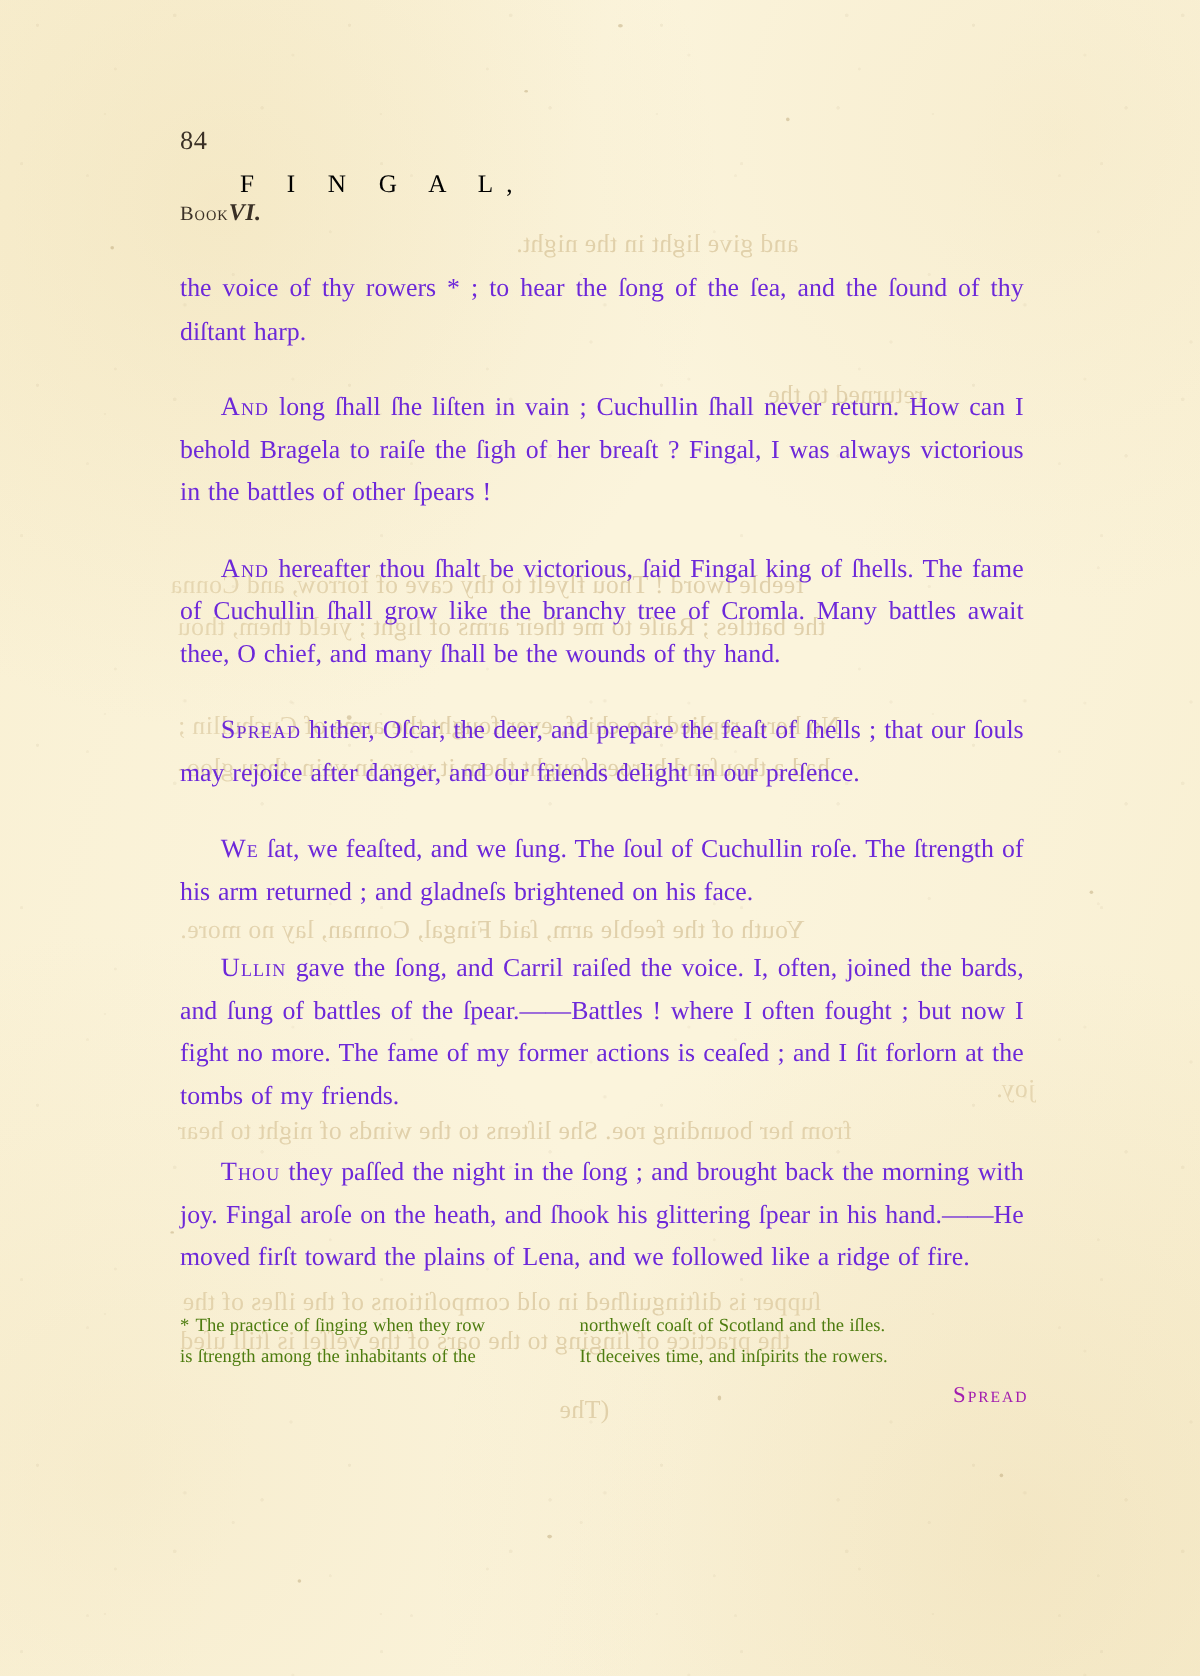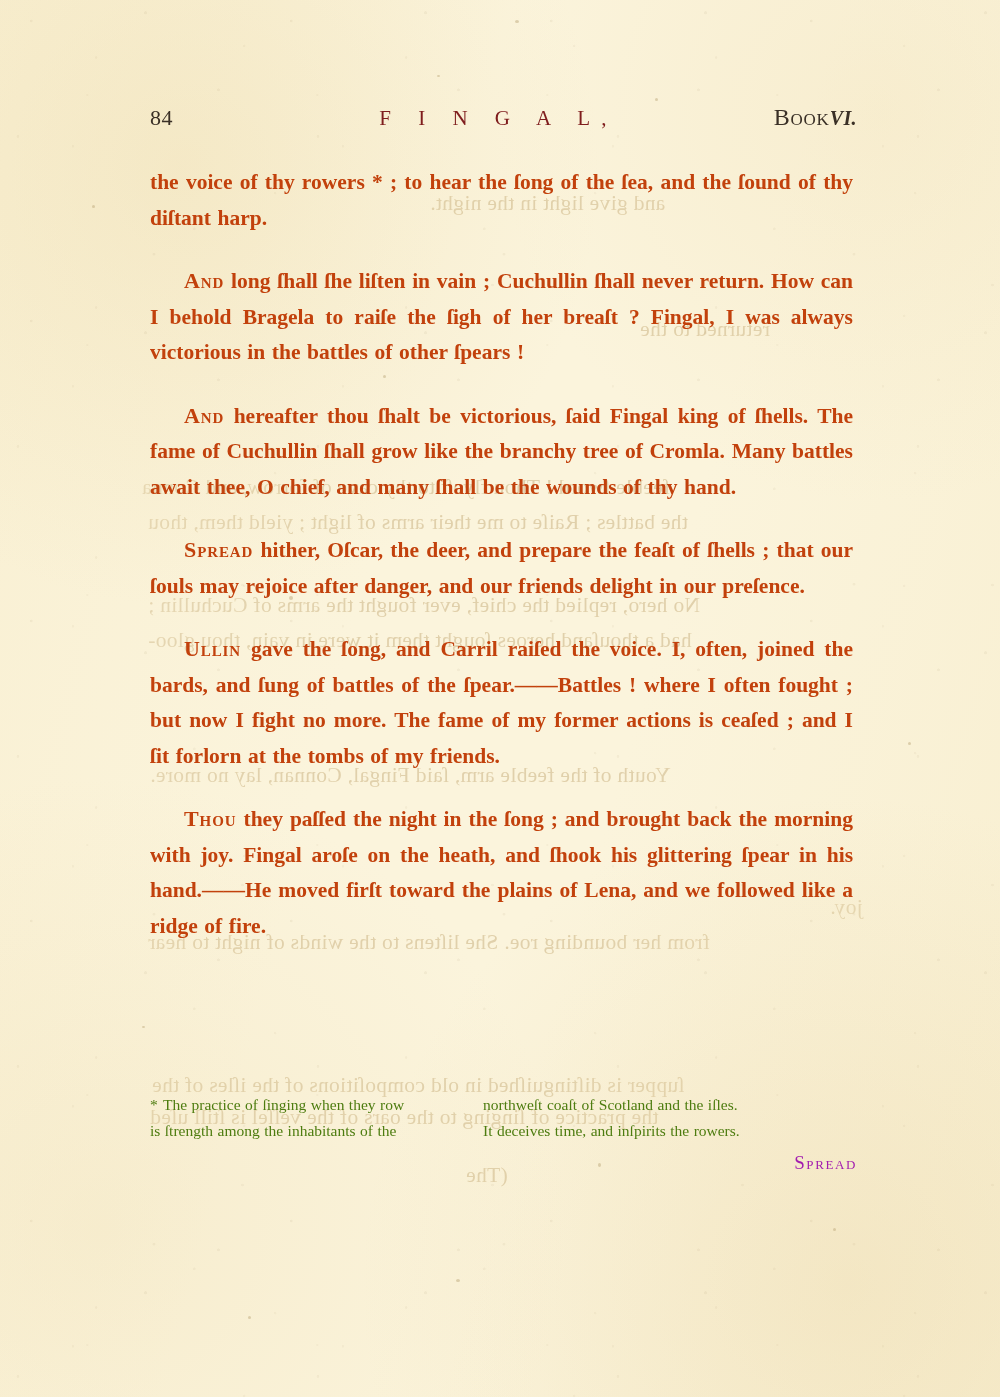--- a/index.html
+++ b/index.html
@@ -88,59 +88,60 @@
     width: 707px;
   }
 
   
   #running-head {
     display: flex;
     align-items: baseline;
     justify-content: space-between;
     width: 707px;
     margin-bottom: 34px;
+    flex-direction: column;
   }
   #folio-number {
     font-size: 22px;
     letter-spacing: .5px;
   }
   #book-title {
     font-size: 21px;
     letter-spacing: 11px;
     padding-left: 50px;
-    color: #7f1d1d;
+    color: #000000;
+    margin-top: 11px;
   }
   #book-number {
     font-size: 20px;
     letter-spacing: .6px;
   }
   #book-number .numeral {
     font-variant: normal;
     font-size: 20px;
     font-weight: 600;
     letter-spacing: .4px;
     font-style: italic;
   }
   #book-number .word {
-    font-size: 24px;
+    font-size: 17px;
     font-variant: small-caps;
     letter-spacing: .8px;
     margin-top: 28px;
   }
 
   
   p.para {
     margin: 0 4px 27px 0;
     font-size: 21.5px;
     line-height: 35.5px;
     text-align: justify;
     text-align-last: left;
     word-spacing: 1.2px;
-    color: #c2410c;
-    font-weight: bold;
+    color: #6d28d9;
   }
   p.para.indent {
     text-indent: 34px;
   }
   p.para.noindent {
     text-indent: 0;
   }
   .smallcaps-open {
     font-variant: small-caps;
     letter-spacing: .9px;
@@ -229,20 +230,23 @@
     </p>
 
     <p class="para indent">
       <span class="smallcaps-open">And</span><span> hereafter thou ſhalt be victorious, ſaid Fingal king of ſhells. The fame of Cuchullin ſhall grow like the branchy tree of Cromla. Many battles await thee, O chief, and many ſhall be the wounds of thy hand.</span>
     </p>
 
     <p class="para indent">
       <span class="smallcaps-open">Spread</span><span> hither, Oſcar, the deer, and prepare the feaſt of ſhells ; that our ſouls may rejoice after danger, and our friends delight in our preſence.</span>
     </p>
 
+    <p class="para indent">
+      <span class="smallcaps-open">We</span><span> ſat, we feaſted, and we ſung. The ſoul of Cuchullin roſe. The ſtrength of his arm returned ; and gladneſs brightened on his face.</span>
+    </p>
 
     <p class="para indent">
       <span class="smallcaps-open">Ullin</span><span> gave the ſong, and Carril raiſed the voice. I, often, joined the bards, and ſung of battles of the ſpear.——Battles ! where I often fought ; but now I fight no more. The fame of my former actions is ceaſed ; and I ſit forlorn at the tombs of my friends.</span>
     </p>
 
     <p class="para indent">
       <span class="smallcaps-open">Thou</span><span> they paſſed the night in the ſong ; and brought back the morning with joy. Fingal aroſe on the heath, and ſhook his glittering ſpear in his hand.——He moved firſt toward the plains of Lena, and we followed like a ridge of fire.</span>
     </p>
 
   </div>

